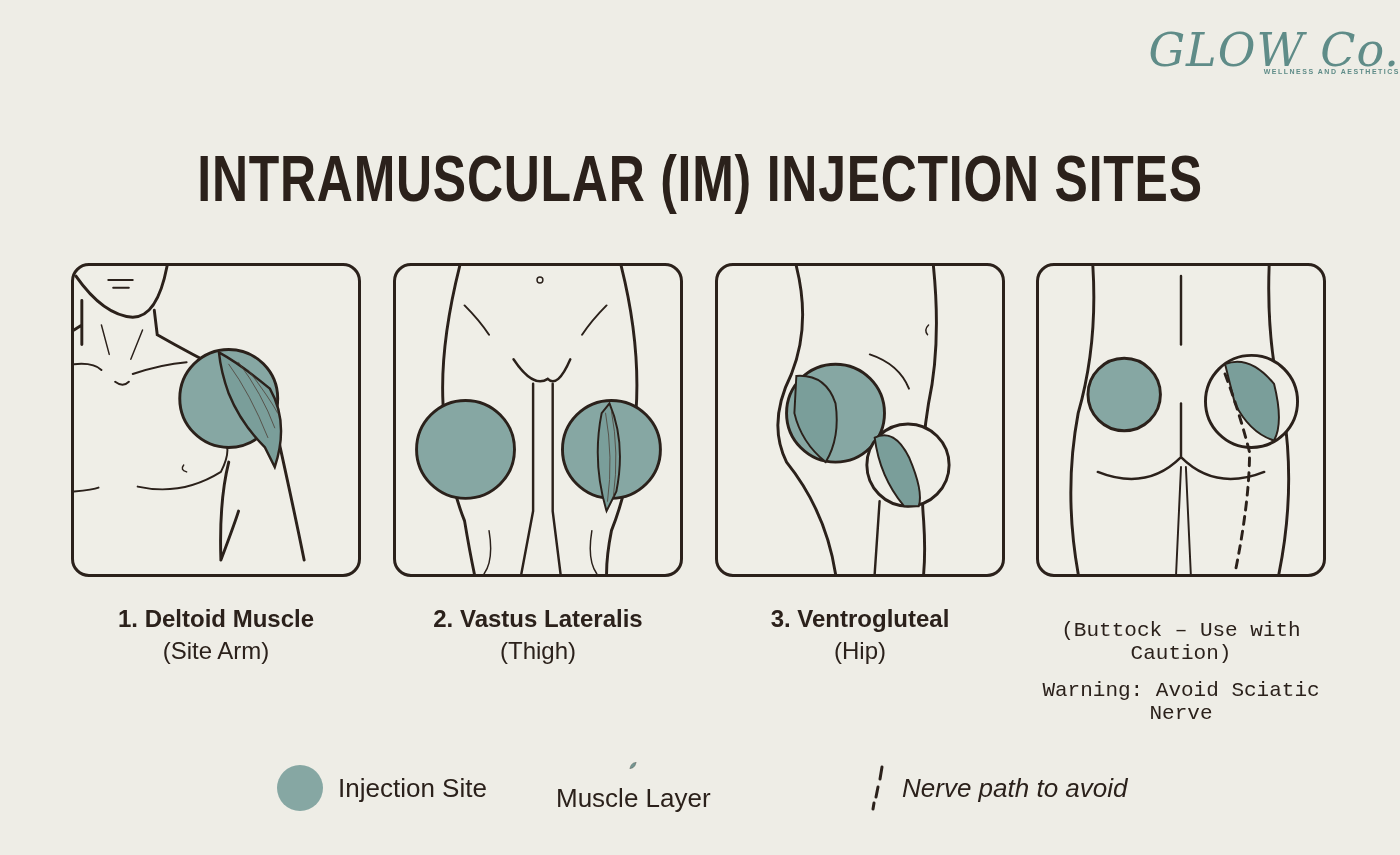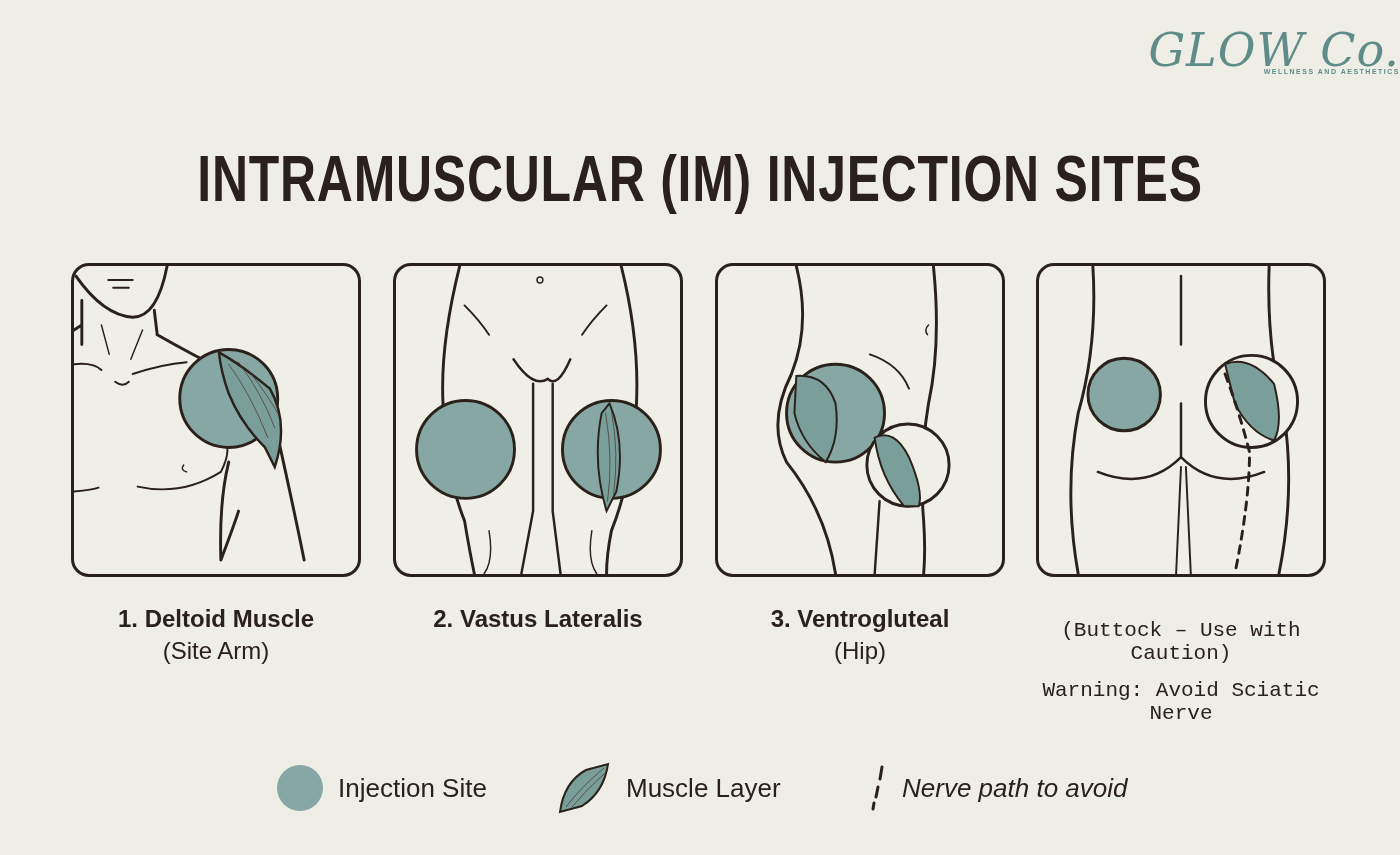--- a/index.html
+++ b/index.html
@@ -92,38 +92,39 @@
     <path d="M190,110 Q205,150 215,190 Q215,240 200,314" stroke="#2b211b" stroke-width="3" stroke-dasharray="8 7"></path>
   </svg>
 </div>
 
 <div class="caption" style="left:46px;">
   <div class="cap-title">1. Deltoid Muscle</div>
   <div class="cap-sub">(Site Arm)</div>
 </div>
 <div class="caption" style="left:368px;">
   <div class="cap-title">2. Vastus Lateralis</div>
+  <div class="cap-sub">(Thigh)</div>
 </div>
 <div class="caption" style="left:690px;">
   <div class="cap-title">3. Ventrogluteal</div>
   <div class="cap-sub">(Hip)</div>
 </div>
 <div class="caption" style="left:1011px;">
   <div class="cap-sub small">(Buttock – Use with Caution)</div>
   <div class="cap-sub small">Warning: Avoid Sciatic Nerve</div>
 </div>
 
 <div class="legend">
   <div class="leg-item" style="left:276px;">
     <svg width="48" height="48" viewBox="0 0 48 48">
       <circle cx="24" cy="24" r="23" fill="#86a7a3"></circle>
     </svg>
     <span class="leg-label">Injection Site</span>
   </div>
-  <div class="leg-item" style="left:556px;">
+  <div class="leg-item" style="left:556px;flex-direction:column;">
     <svg width="56" height="52" viewBox="0 0 56 52">
       <path d="M4,50 Q8,20 30,8 L52,2 Q48,30 26,44 Z" fill="#7a9e9a" stroke="#2b211b" stroke-width="2"></path>
       <path d="M10,45 Q25,25 48,6 M16,45 Q30,28 50,10" stroke="#4d3f36" stroke-width="0.8" fill="none"></path>
     </svg>
     <span class="leg-label">Muscle Layer</span>
   </div>
   <div class="leg-item" style="left:868px;font-style:italic;">
     <svg width="20" height="46" viewBox="0 0 20 46">
       <path d="M14,2 L12,14 M10,22 L8,32 M6,38 L5,44" stroke="#2b211b" stroke-width="3" stroke-linecap="round"></path>
     </svg>

